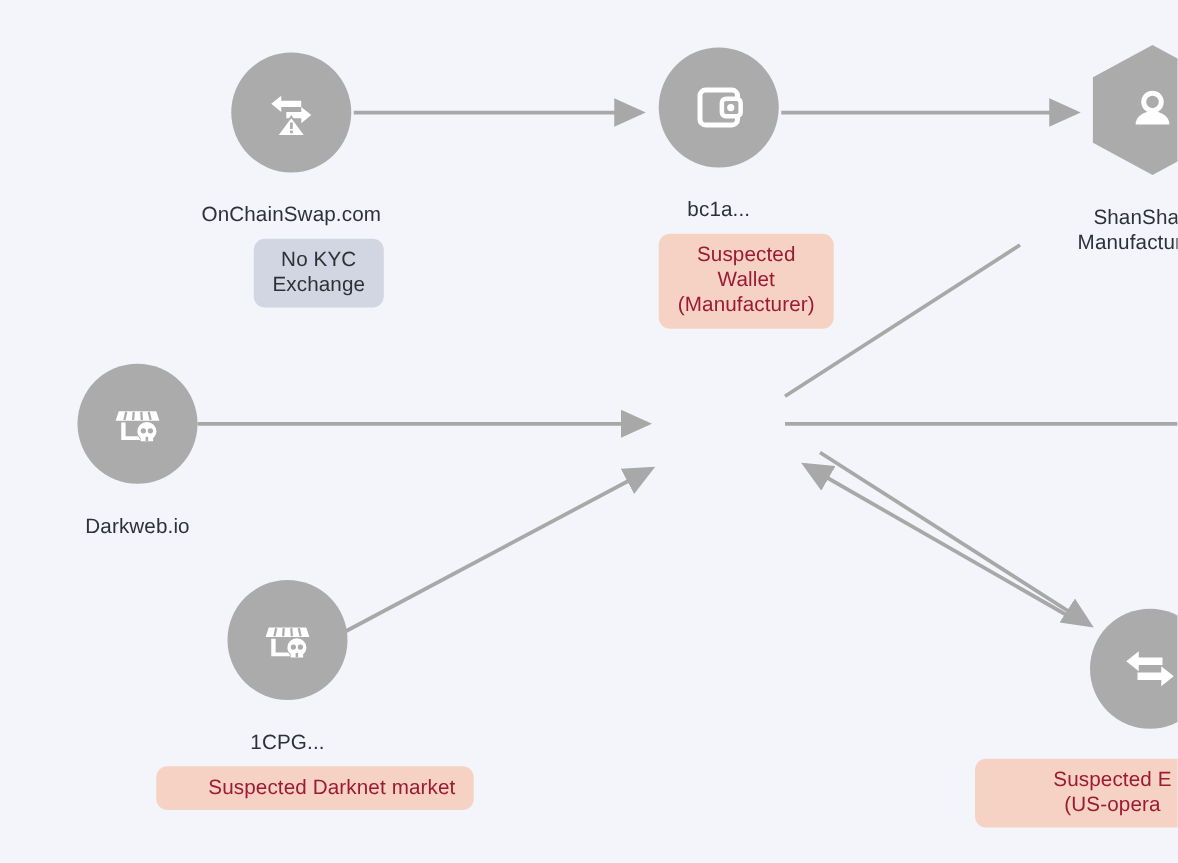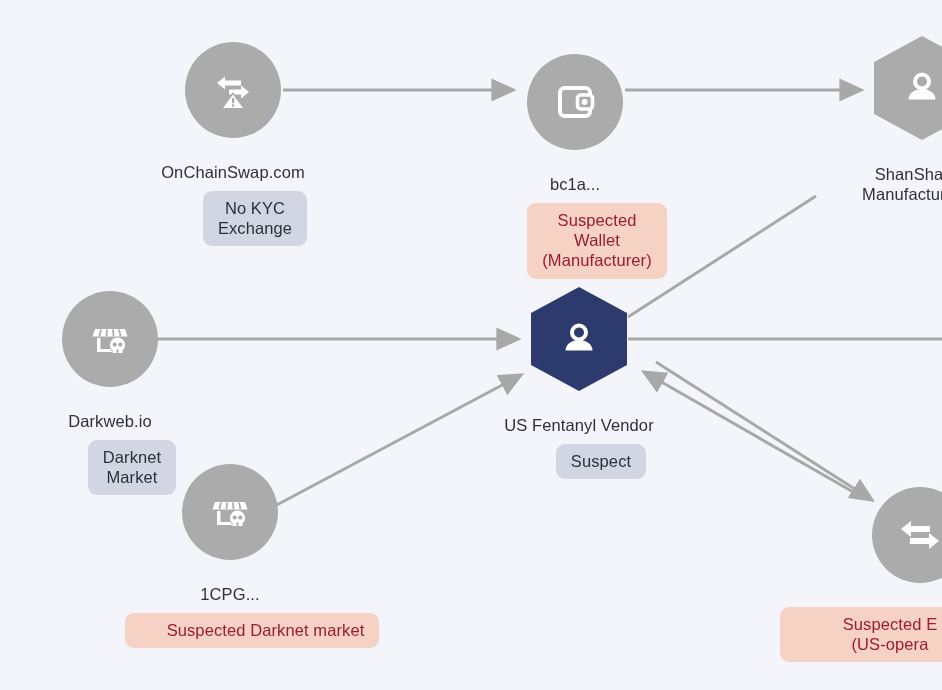--- a/index.html
+++ b/index.html
@@ -126,21 +126,21 @@
           <path d="M26 30.5 L36 44 L16 44 Z" fill="#ffffff"></path>
           <rect x="25" y="34" width="2.2" height="5.2" fill="#ababab"></rect>
           <rect x="25" y="40.4" width="2.2" height="2.2" fill="#ababab"></rect>
         </svg>
       </span>
     </div>
     <div class="node-label">OnChainSwap.com</div>
     <div class="badge neutral">No KYC Exchange</div>
   </div>
 
-  <div class="node" style="left:527px; top:54px; width:96px;">
+  <div class="node" style="left:527px; top:38px; width:96px;">
     <div class="shape circle">
       <span>
         <svg width="46" height="46" viewBox="0 0 46 46">
           <rect x="8" y="9" width="30" height="28" rx="4.5" ry="4.5" fill="none" stroke="#ffffff" stroke-width="4"></rect>
           <rect x="25.5" y="16" width="15" height="14" rx="3.2" ry="3.2" fill="#ababab"></rect>
           <rect x="25.5" y="16" width="15" height="14" rx="3.2" ry="3.2" fill="none" stroke="#ffffff" stroke-width="3.6"></rect>
           <circle cx="32.6" cy="23" r="2.9" fill="#ffffff"></circle>
         </svg>
       </span>
     </div>
@@ -176,35 +176,22 @@
           <path d="M11 23 L11 37 L26 37 L26 34 L14.5 34 L14.5 23 Z" fill="#ffffff"></path>
           <circle cx="31.5" cy="30" r="8.2" fill="#ababab"></circle>
           <path d="M31.5 22.6 a7.6 7.4 0 0 1 7.6 7.4 a7 7 0 0 1 -2.6 5.4 l0 2.6 l-10 0 l0 -2.6 a7 7 0 0 1 -2.6 -5.4 a7.6 7.4 0 0 1 7.6 -7.4 z" fill="#ffffff"></path>
           <circle cx="28.7" cy="29.6" r="2.1" fill="#ababab"></circle>
           <circle cx="34.3" cy="29.6" r="2.1" fill="#ababab"></circle>
           <rect x="30.5" y="34.4" width="2" height="3.4" fill="#ababab"></rect>
         </svg>
       </span>
     </div>
     <div class="node-label">Darkweb.io</div>
-    <div class="badge neutral">Darknet Market</div>
-  </div>
-
-  <div class="node" style="left:531px; top:287px; width:96px;">
-    <div class="shape hexagon">
-      <span>
-        <svg width="44" height="44" viewBox="0 0 44 44">
-          <circle cx="22" cy="15.5" r="7" fill="none" stroke="#ffffff" stroke-width="4"></circle>
-          <path d="M8.5 33.5 a13.5 10.5 0 0 1 27 0 z" fill="#ffffff"></path>
-        </svg>
-      </span>
-    </div>
-    <div class="node-label">US Fentanyl Vendor</div>
-    <div class="badge neutral">Suspect</div>
-  </div>
+  </div>
+
 
   <div class="node" style="left:182px; top:464px; width:96px;">
     <div class="shape circle">
       <span>
         <svg width="48" height="48" viewBox="0 0 48 48">
           <path d="M9 14 L39 14 L41.5 21.5 L6.5 21.5 Z" fill="#ffffff"></path>
           <path d="M15 14.5 L13.5 21" stroke="#ababab" stroke-width="1.8"></path>
           <path d="M21 14.5 L20.5 21" stroke="#ababab" stroke-width="1.8"></path>
           <path d="M27 14.5 L27.5 21" stroke="#ababab" stroke-width="1.8"></path>
           <path d="M33 14.5 L34.5 21" stroke="#ababab" stroke-width="1.8"></path>

